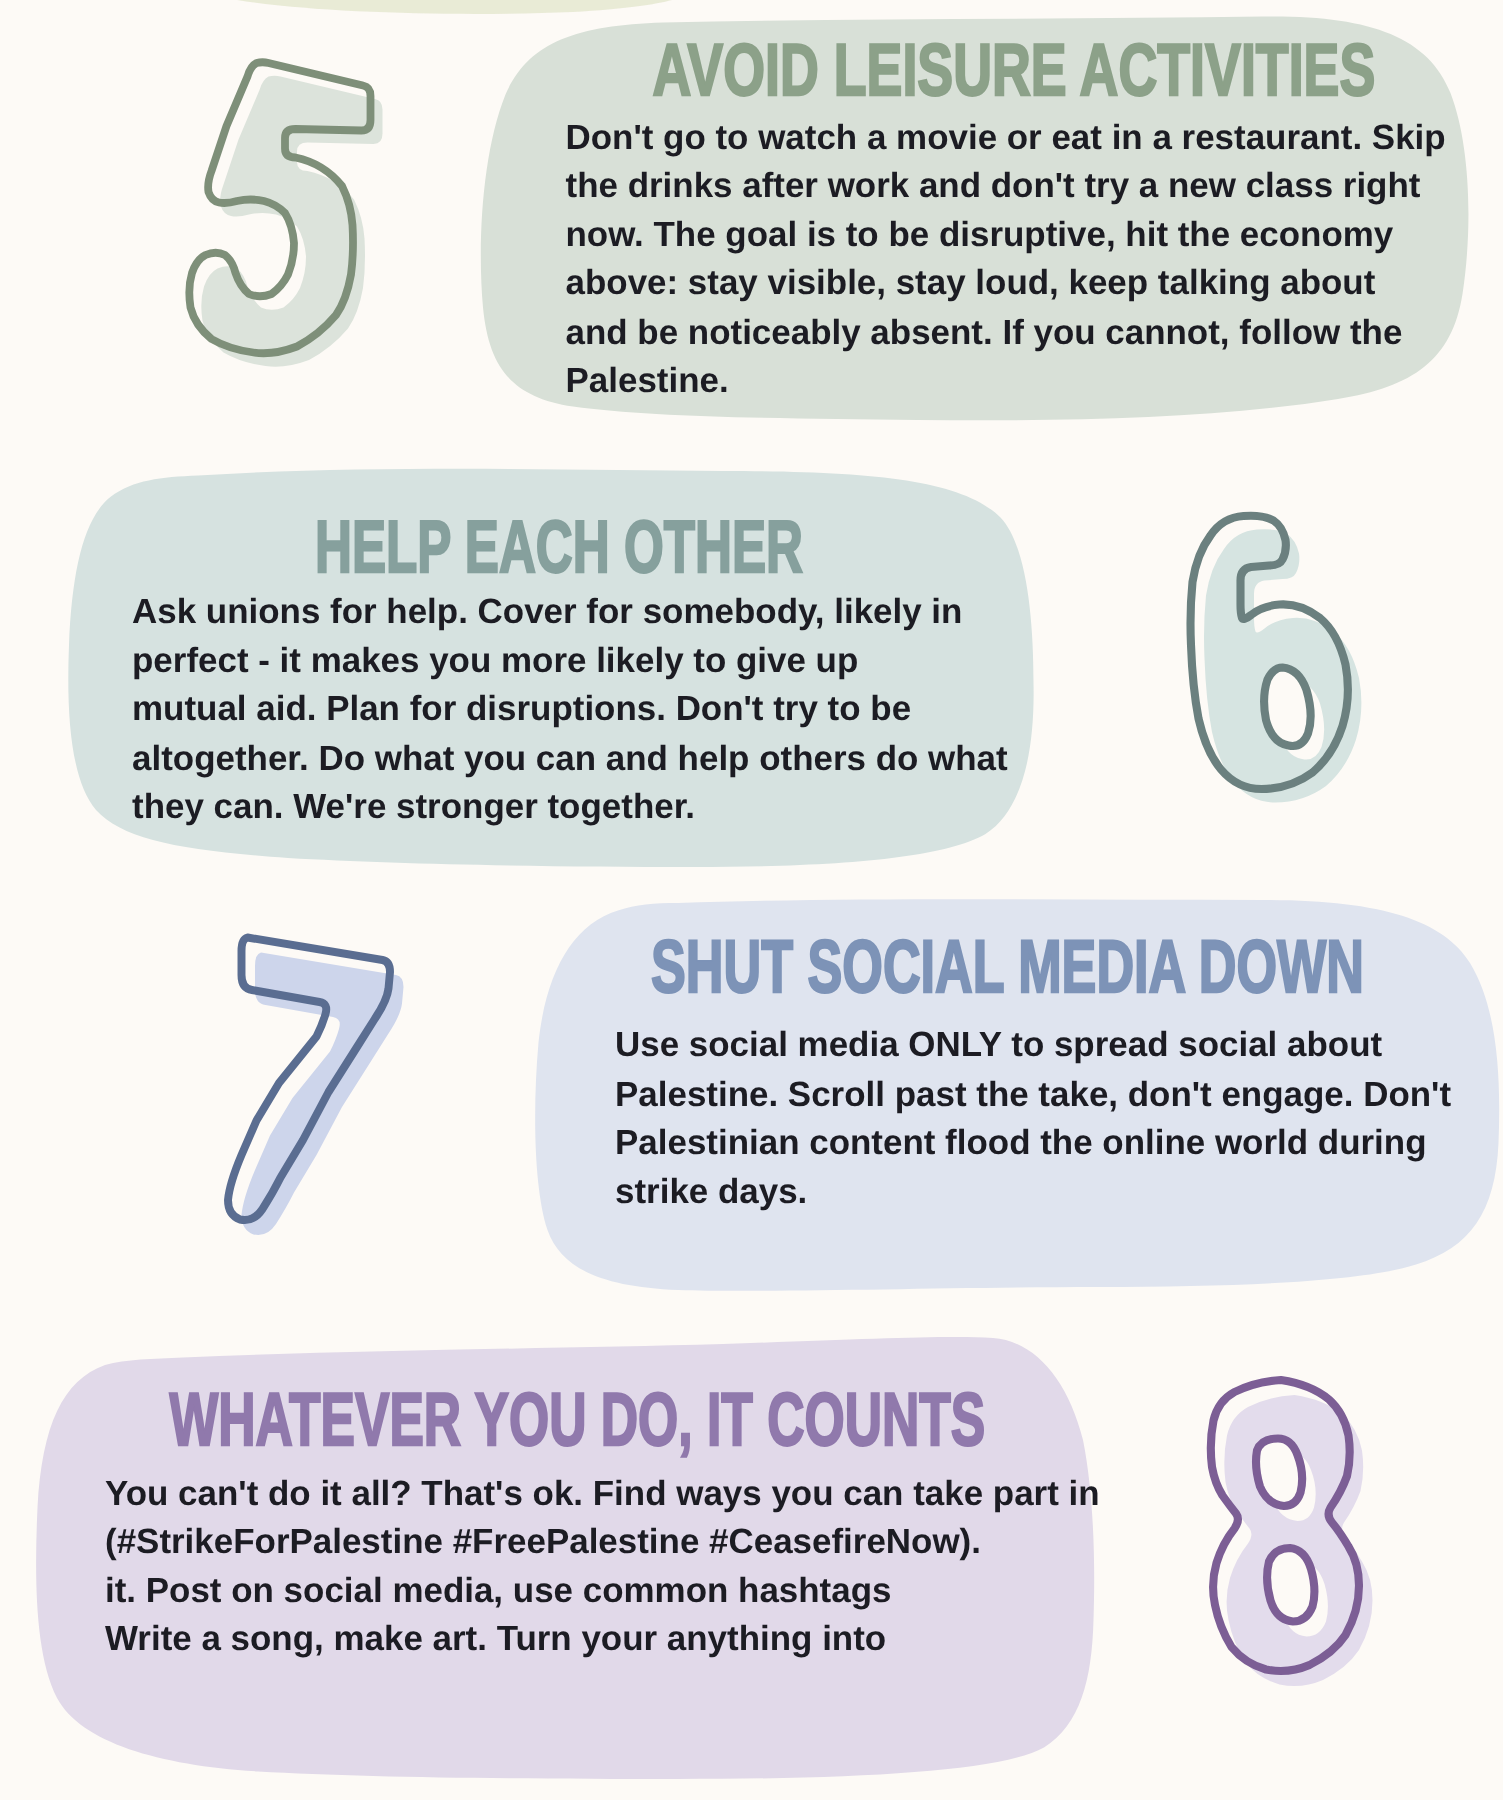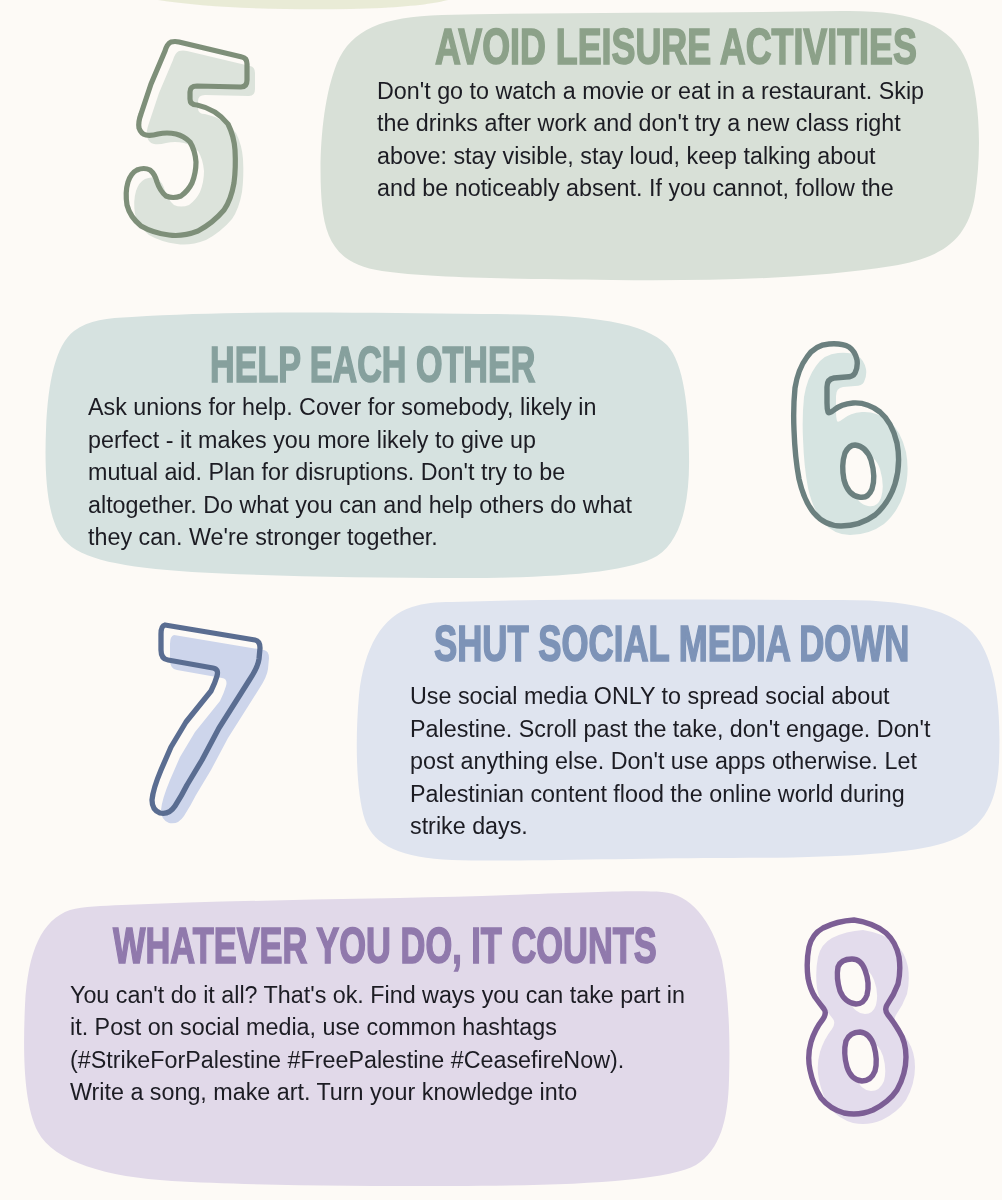--- a/index.html
+++ b/index.html
@@ -5,21 +5,21 @@
   html,body{margin:0;padding:0;}
   body{width:1002px;height:1200px;overflow:hidden;background:#fdfaf6;position:relative;
        font-family:"Liberation Sans",sans-serif;-webkit-font-smoothing:antialiased;}
   .stage{position:absolute;top:0;left:12px;width:996px;height:1200px;}
   .layer{position:absolute;top:0;left:0;width:1002px;height:1200px;}
   .txt{position:absolute;}
   .htitle{font-weight:bold;white-space:nowrap;font-size:50px;line-height:1;
           transform-origin:left top;letter-spacing:0px;
           -webkit-text-stroke:1.6px currentColor;paint-order:stroke fill;}
   .body{font-size:23.3px;line-height:32.5px;color:#1c1c23;}
-  .bline{white-space:pre;}
+  .bline{white-space:pre;font-weight:bold;}
 </style>
 </head>
 <body>
 
 <div class="stage">
 
   <svg class="layer" viewBox="0 0 1002 1200" width="1002" height="1200">
 
     <path d="M 146 0 C 200 9 300 11 370 8 C 405 6 425 3 436 0 Z" fill="#e7e9d3" opacity="0.9"></path>
 
@@ -77,42 +77,43 @@
       <path fill="none" stroke="#7c5e95" stroke-width="5.4" stroke-linejoin="round" d="M 842 920 Q 825 921 811 928 Q 800 934 797 947 Q 794 962 796 978 Q 798 989 803 997 Q 808 1004 812 1009 Q 815 1013 811 1019 Q 803 1029 799 1042 Q 795 1056 798 1070 Q 801 1085 809 1098 Q 818 1109 832 1113 Q 847 1116 861 1110 Q 877 1102 885 1090 Q 894 1074 894 1057 Q 894 1042 887 1031 Q 881 1021 876 1015 Q 872 1010 875 1005 Q 882 995 886 984 Q 889 971 887 957 Q 884 942 874 933 Q 862 923 842 920 Z"></path>
       <path fill="#fdfaf6" stroke="#7c5e95" stroke-width="5.4" stroke-linejoin="round" d="M 840 959 Q 849 959 853 970 Q 858 983 855 995 Q 852 1004 844 1004 Q 833 1003 828 991 Q 824 978 826 967 Q 829 959 840 959 Z"></path>
       <path fill="#fdfaf6" stroke="#7c5e95" stroke-width="5.4" stroke-linejoin="round" d="M 848 1032 Q 858 1033 862 1046 Q 866 1060 863 1071 Q 859 1081 850 1081 Q 839 1080 835 1067 Q 831 1053 834 1041 Q 838 1032 848 1032 Z"></path>
     </g>
   </svg>
 
   <div class="txt htitle" style="left: 423px; top: 23.2px; font-size: 49.1px; transform: scaleX(0.73); color: rgb(140, 161, 137);">AVOID LEISURE ACTIVITIES</div>
   <div class="txt body" style="left:365px;top:74.6px;">
       <div class="bline">Don't go to watch a movie or eat in a restaurant. Skip</div>
       <div class="bline">the drinks after work and don't try a new class right</div>
+      <div class="bline">now. The goal is to be disruptive, hit the economy</div>
       <div class="bline">above: stay visible, stay loud, keep talking about</div>
       <div class="bline">and be noticeably absent. If you cannot, follow the</div>
+      <div class="bline">Palestine.</div>
     </div>
 
   <div class="txt htitle" style="left: 198px; top: 339.5px; font-size: 49.3px; transform: scaleX(0.692); color: rgb(134, 160, 157);">HELP EACH OTHER</div>
   <div class="txt body" style="left:76px;top:391.4px;">
       <div class="bline">Ask unions for help. Cover for somebody, likely in</div>
       <div class="bline">perfect - it makes you more likely to give up</div>
       <div class="bline">mutual aid. Plan for disruptions. Don't try to be</div>
       <div class="bline">altogether. Do what you can and help others do what</div>
       <div class="bline">they can. We're stronger together.</div>
     </div>
 
   <div class="txt htitle" style="left: 422px; top: 620.4px; font-size: 49.7px; transform: scaleX(0.7); color: rgb(125, 147, 183);">SHUT SOCIAL MEDIA DOWN</div>
   <div class="txt body" style="left:398px;top:680.4px;">
       <div class="bline">Use social media ONLY to spread social about</div>
       <div class="bline">Palestine. Scroll past the take, don't engage. Don't</div>
-      <div class="bline">post anything else. Don't use apps otherwise. Let</div>
       <div class="bline">Palestinian content flood the online world during</div>
       <div class="bline">strike days.</div>
     </div>
 
   <div class="txt htitle" style="left: 101px; top: 921.2px; font-size: 50px; transform: scaleX(0.6885); color: rgb(144, 121, 172);">WHATEVER YOU DO, IT COUNTS</div>
   <div class="txt body" style="left:58px;top:978.8px;">
       <div class="bline">You can't do it all? That's ok. Find ways you can take part in</div>
+      <div class="bline">(#StrikeForPalestine #FreePalestine #CeasefireNow).</div>
       <div class="bline">it. Post on social media, use common hashtags</div>
-      <div class="bline">(#StrikeForPalestine #FreePalestine #CeasefireNow).</div>
-      <div class="bline">Write a song, make art. Turn your knowledge into</div>
+      <div class="bline">Write a song, make art. Turn your anything into</div>
     </div>
 </div>
 
 </body></html>

